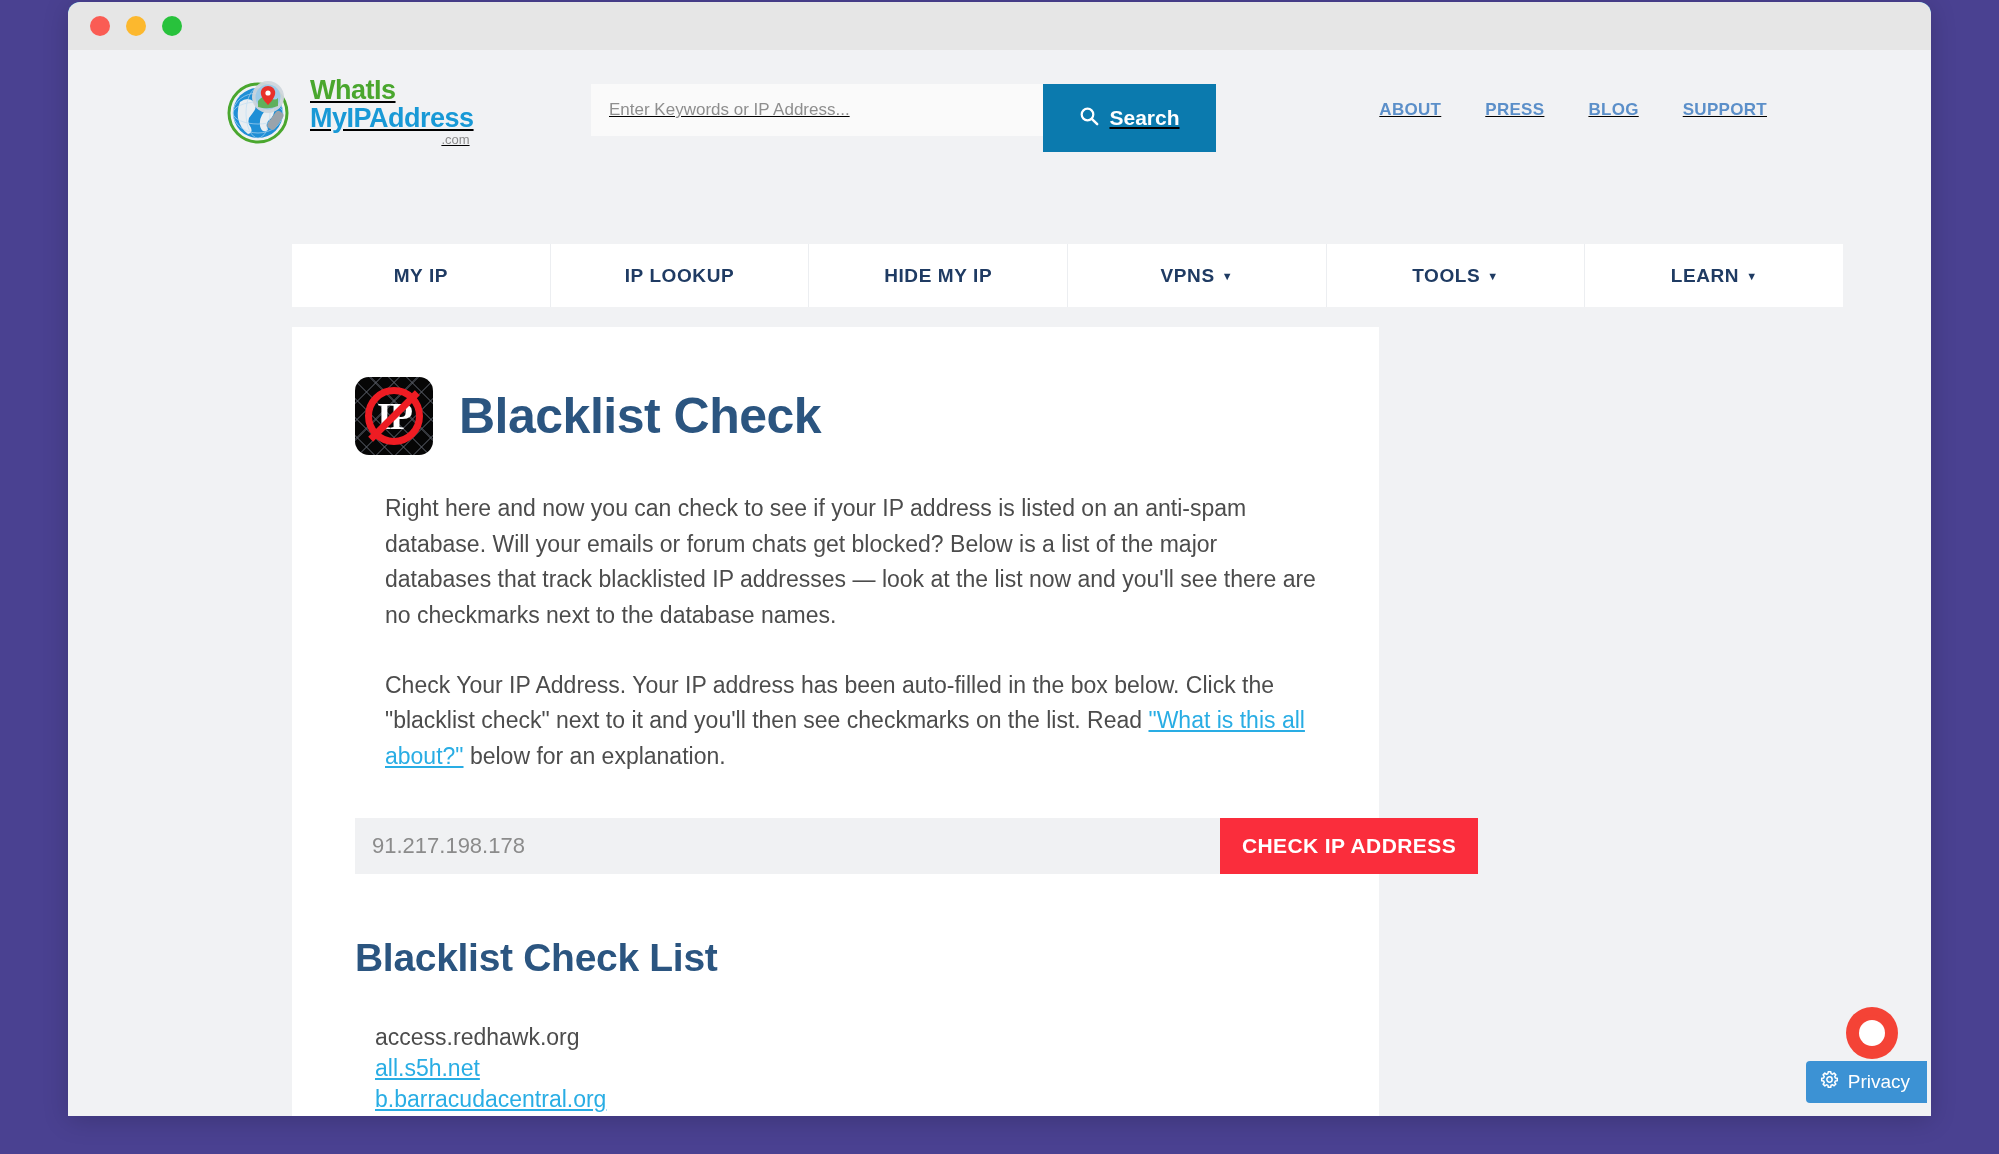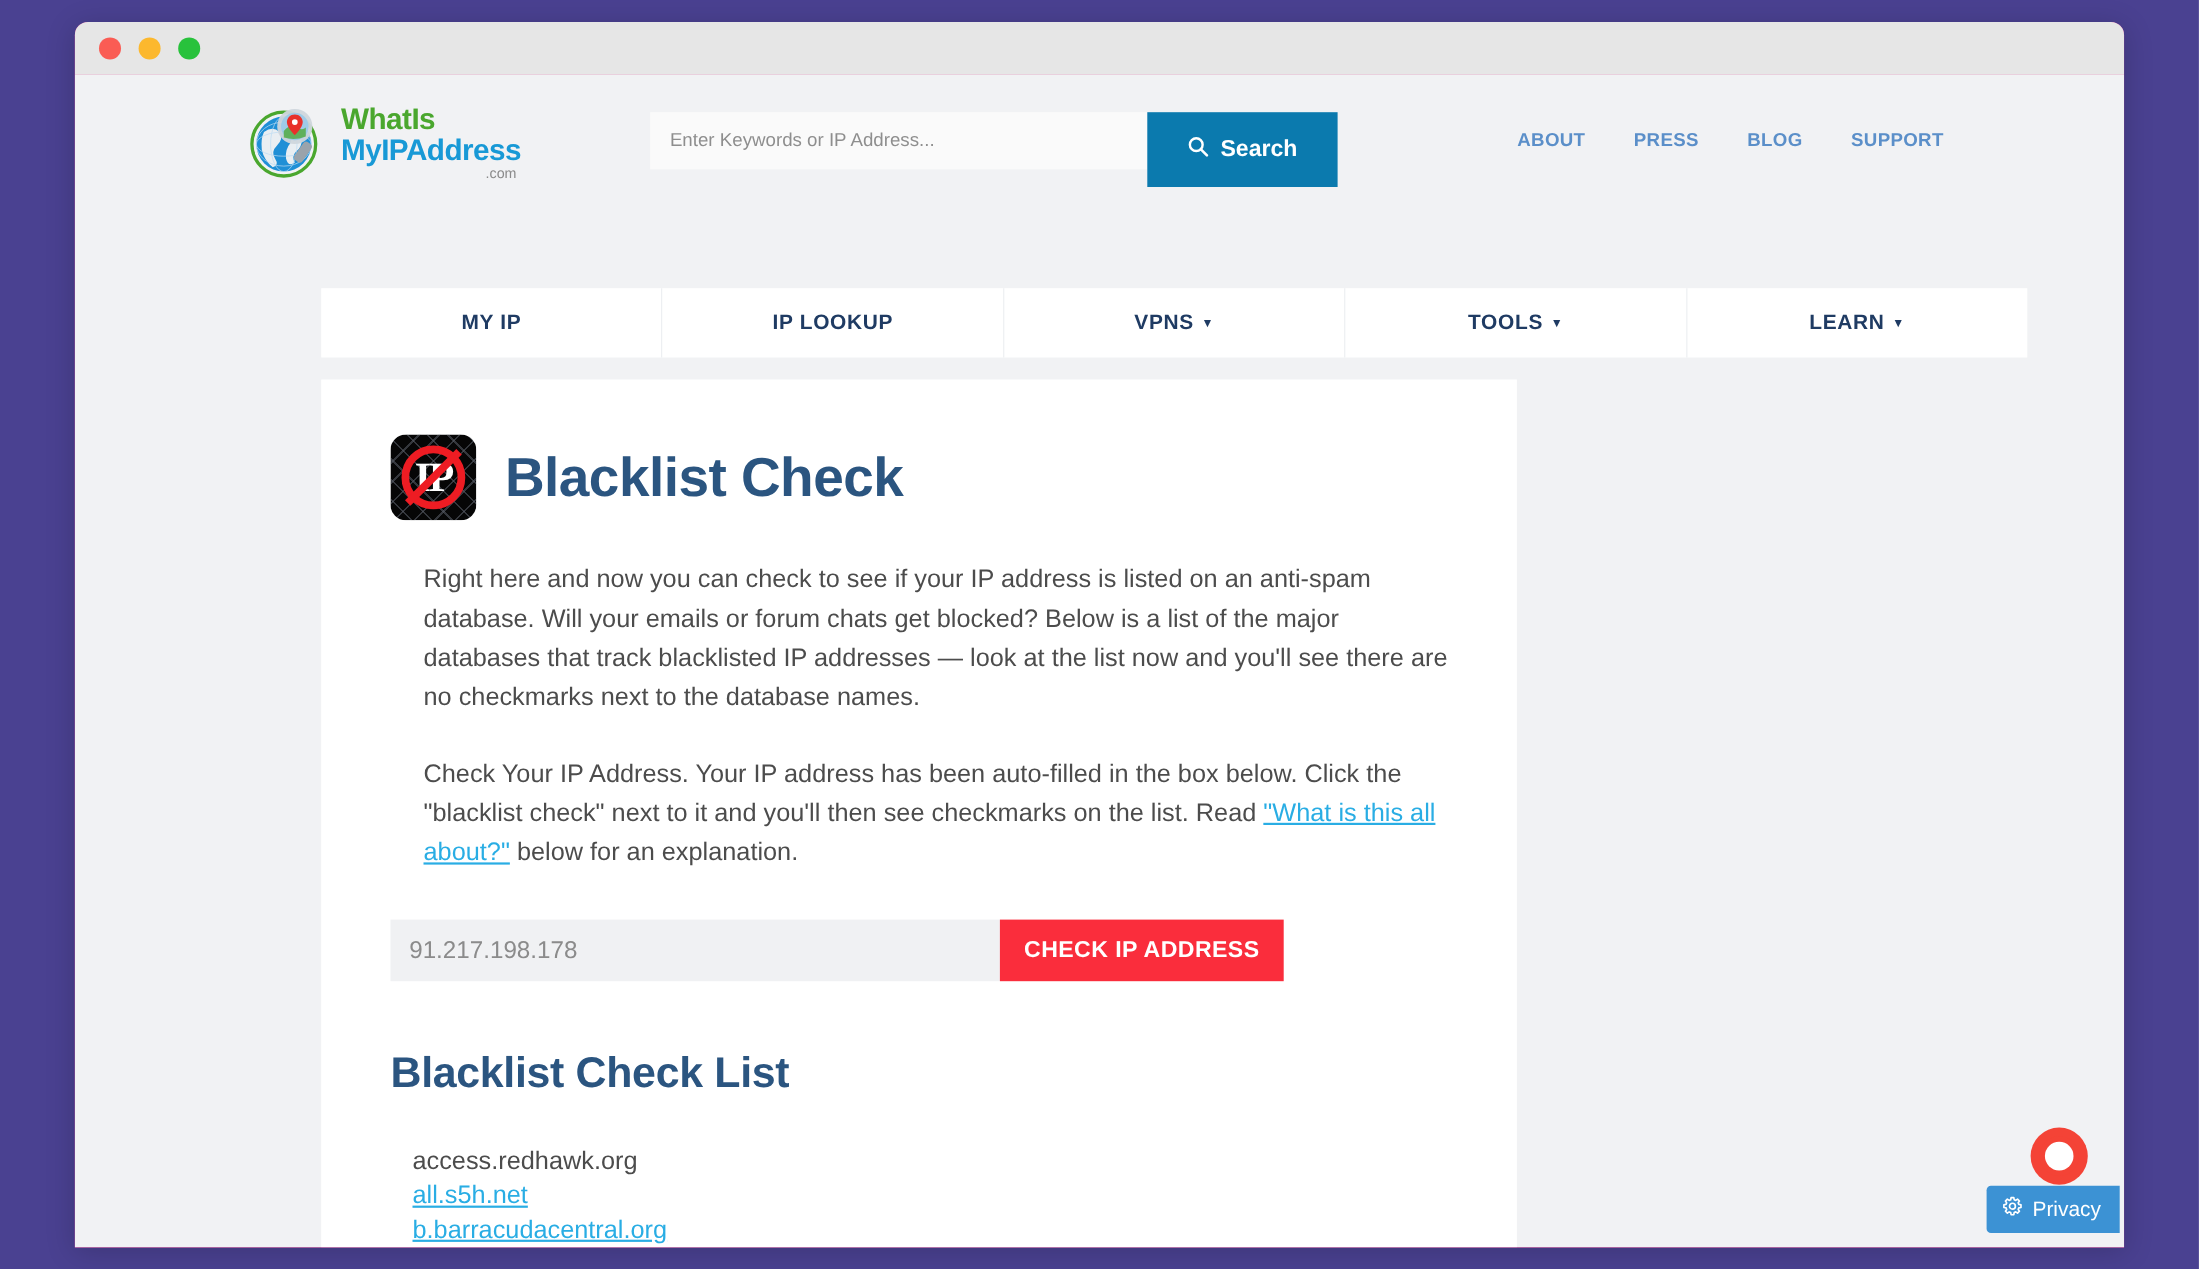--- a/index.html
+++ b/index.html
@@ -13,27 +13,28 @@
   body {
     background: #4a4191;
     font-family: "Liberation Sans", sans-serif;
     -webkit-font-smoothing: antialiased;
   }
 
   
   .browser-window {
     position: absolute;
     left: 68px;
-    top: 20px;
+    top: 2px;
     width: 1863px;
     height: 1114px;
-    background: #ec4899;
+    background: #0ea5e9;
     border-radius: 12px 12px 0 0;
     overflow: hidden;
     box-shadow: 0 4px 26px rgba(0,0,0,0.18);
+    text-decoration: underline;
   }
 
   .titlebar {
     height: 48px;
     background: #e6e6e6;
     display: flex;
     align-items: center;
     padding-left: 22px;
     gap: 16px;
   }
@@ -247,21 +248,21 @@
   .body-text a {
     color: #29ade4;
     text-decoration: underline;
   }
 
   .ip-form {
     display: flex;
     height: 56px;
     margin-top: 44px;
     margin-bottom: 62px;
-    width: 812px;
+    width: 1123px;
   }
   .ip-input {
     flex: 1 1 auto;
     height: 56px;
     border: none;
     background: #f0f1f3;
     padding: 0 17px;
     font-size: 22px;
     color: #8b8b8b;
     font-family: "Liberation Sans", sans-serif;
@@ -402,20 +403,23 @@
     </div>
 
     <nav class="main-nav">
       <div class="main-nav-item">
         <span>MY IP</span>
       </div>
       <div class="main-nav-item">
         <span>IP LOOKUP</span>
       </div>
       <div class="main-nav-item">
+        <span>HIDE MY IP</span>
+      </div>
+      <div class="main-nav-item">
         <span>VPNS</span>
         <span class="caret">▼</span>
       </div>
       <div class="main-nav-item">
         <span>TOOLS</span>
         <span class="caret">▼</span>
       </div>
       <div class="main-nav-item">
         <span>LEARN</span>
         <span class="caret">▼</span>

